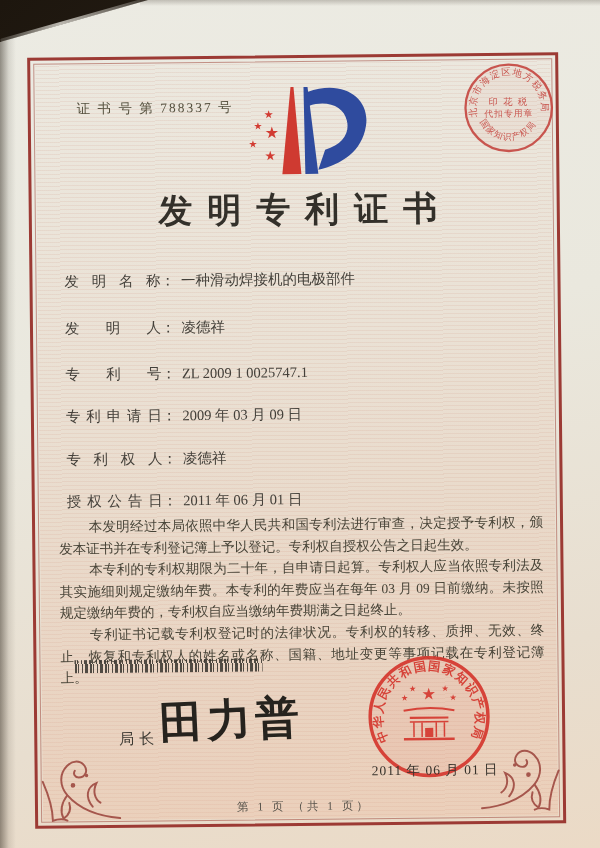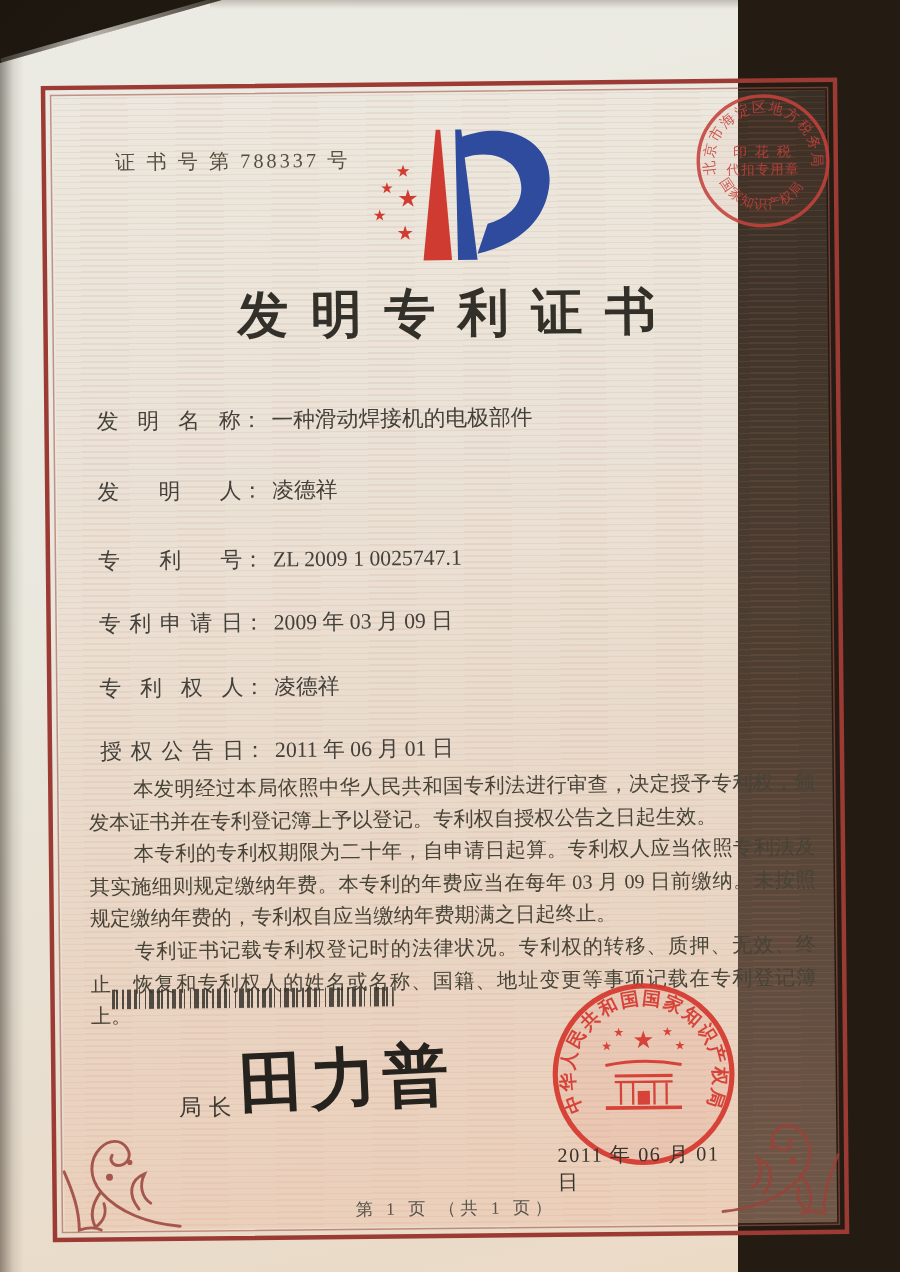--- a/index.html
+++ b/index.html
@@ -1,16 +1,16 @@
 <!DOCTYPE html>
 <html><head>
 <meta charset="utf-8">
 <style>
   html,body{margin:0;padding:0;width:600px;height:848px;overflow:hidden;background:#241c13;}
-  .photo{position:relative;width:492px;height:848px;background:linear-gradient(140deg,#1d160e 0%,#332a1f 60%,#241c13 100%);font-family:"Liberation Serif", serif;}
+  .photo{position:relative;width:600px;height:848px;background:linear-gradient(140deg,#1d160e 0%,#332a1f 60%,#241c13 100%);font-family:"Liberation Serif", serif;}
   .paper{position:absolute;inset:0;background:linear-gradient(168deg,#ecebe3 0%,#eae8de 42%,#e8decf 78%,#ebdac6 100%);clip-path:polygon(148px 0,600px 0,600px 848px,0 848px,0 42px);}
   .left-shade{position:absolute;left:0;top:30px;width:16px;height:818px;background:linear-gradient(90deg,rgba(32,24,14,0.45),rgba(32,24,14,0.10) 55%,rgba(0,0,0,0));pointer-events:none;}
   .edge-highlight{position:absolute;left:0;top:39px;width:155px;height:3px;background:linear-gradient(90deg,rgba(252,250,242,0.15),rgba(252,250,242,0.7) 40%,rgba(252,250,242,0.12));transform:rotate(-15.8deg);transform-origin:left top;border-radius:2px;}
   .top-shade{position:absolute;left:140px;top:0;right:0;height:6px;background:linear-gradient(180deg,rgba(40,30,18,0.22),rgba(0,0,0,0));}
   .cert{position:absolute;inset:0;transform:rotate(-0.6deg);transform-origin:50% 50%;}
   .frame{position:absolute;left:31px;top:55px;width:531px;height:771px;border:3px solid #9c3a34;box-sizing:border-box;}
   .frame-inner{position:absolute;inset:3px;border:1px solid rgba(167,84,72,0.6);}
   .frame-pattern{position:absolute;inset:5px;background:
      linear-gradient(180deg,rgba(236,212,196,0.10) 0%,rgba(233,190,165,0.22) 55%,rgba(236,188,162,0.38) 100%),
      repeating-linear-gradient(180deg,rgba(192,112,92,0.12) 0 1px,rgba(0,0,0,0) 1px 4px);}

